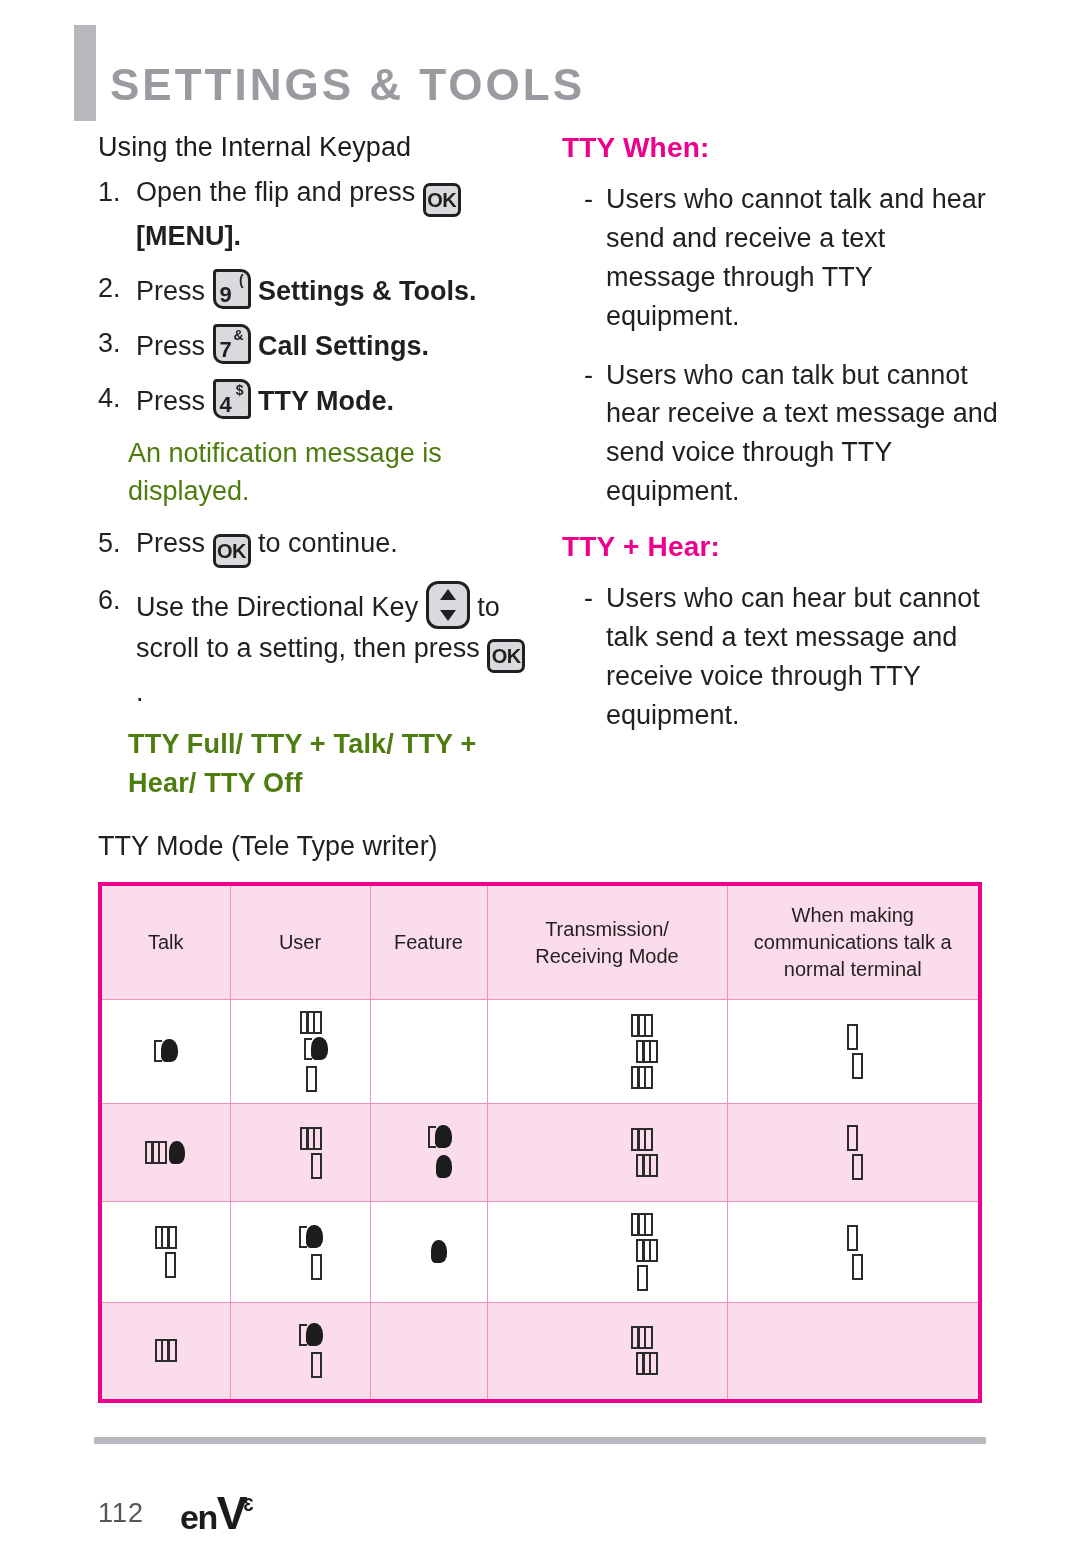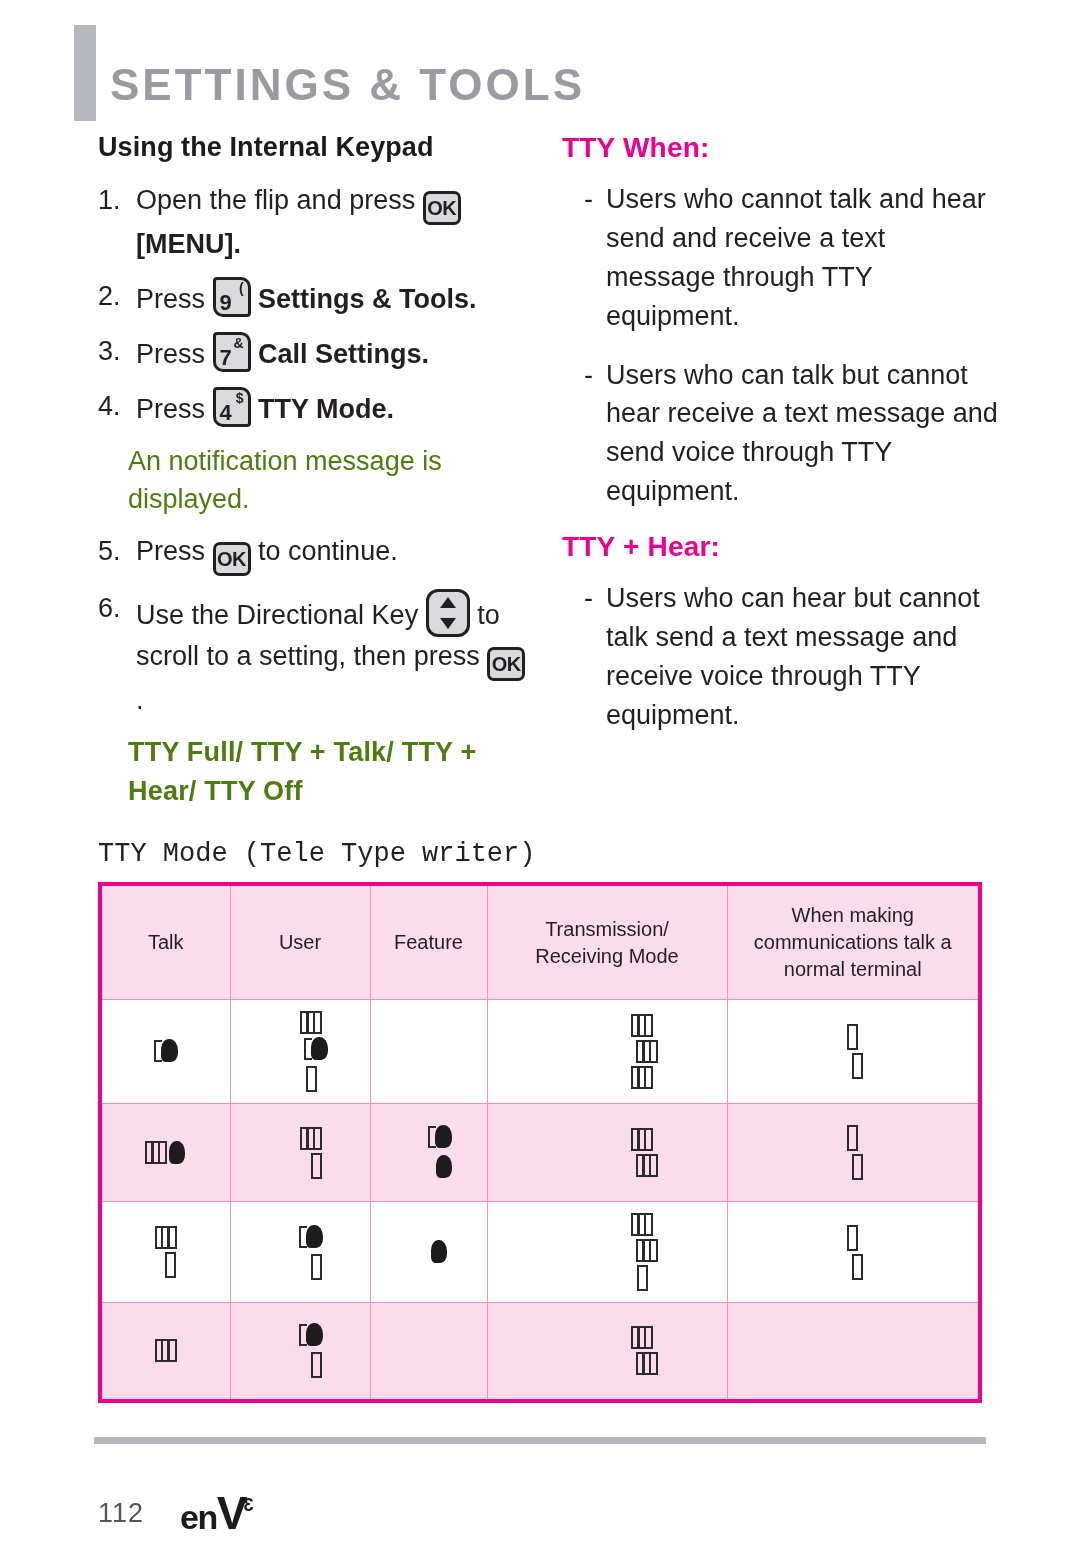--- a/index.html
+++ b/index.html
@@ -51,24 +51,24 @@
     width: 442px;
   }
   #col-right {
     position: absolute;
     left: 562px; top: 132px;
     width: 436px;
   }
 
   .subhead {
     font-size: 27px;
-    font-weight: 700;
+    font-weight: 400;
     color: #1b1b1b;
     letter-spacing: 0.1px;
-    margin-bottom: 18px;
+    margin-bottom: 10px;
   }
 
   
   .step {
     position: relative;
     font-size: 27px;
     color: #231f20;
     line-height: 1.44;
     margin-bottom: 13px;
     padding-left: 38px;
@@ -88,21 +88,20 @@
     margin-bottom: 13px;
     padding-left: 30px;
   }
   .indented.bold { font-weight: 700; letter-spacing: 0.2px; }
 
   .tty-mode-line {
     font-size: 27px;
     color: #231f20;
     margin-top: 28px;
     margin-bottom: 14px;
-    font-family: Liberation Mono, monospace;
   }
 
   
   .key {
     display: inline-block;
     vertical-align: -6px;
     position: relative;
   }
 
   

